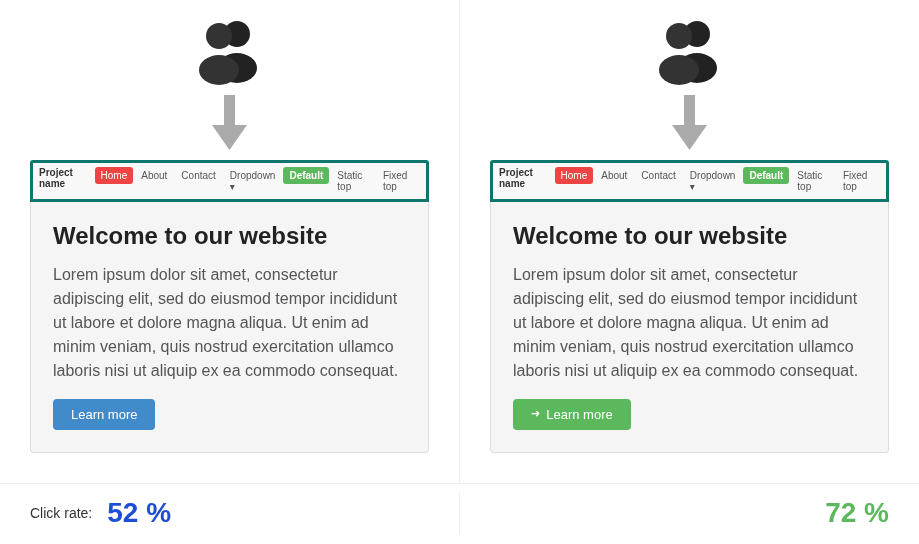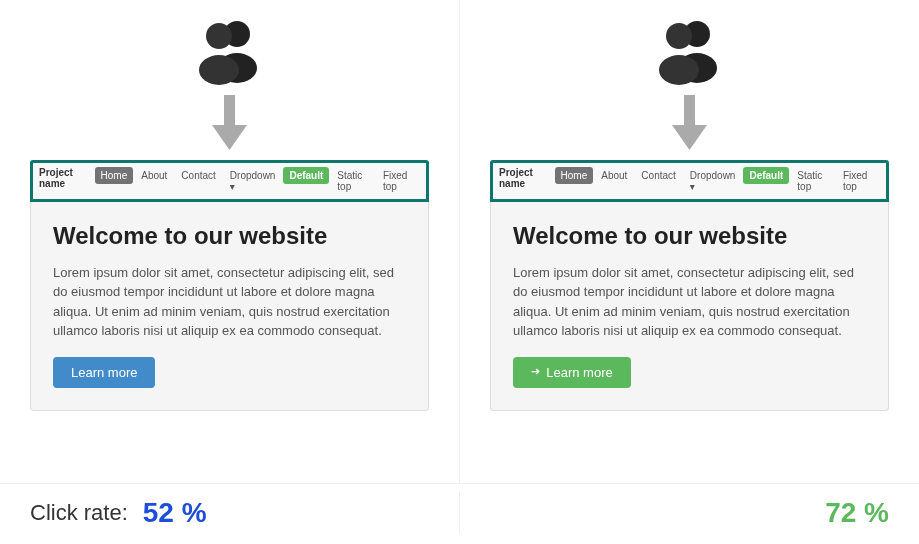--- a/index.html
+++ b/index.html
@@ -65,21 +65,21 @@
 
     .nav-item {
       padding: 3px 6px;
       border-radius: 3px;
       cursor: pointer;
       font-size: 10px;
       color: #555;
     }
 
     .nav-item.active {
-      background: #737373;
+      background: #ef4444;
       color: #fff;
     }
 
     .nav-item.default-btn {
       background: #5cb85c;
       color: #fff;
       font-weight: bold;
     }
 
     
@@ -95,21 +95,21 @@
 
     .card-title {
       font-size: 24px;
       font-weight: bold;
       color: #222;
       margin-bottom: 12px;
       line-height: 1.2;
     }
 
     .card-text {
-      font-size: 13px;
+      font-size: 16px;
       color: #555;
       line-height: 1.5;
       margin-bottom: 16px;
     }
 
     .learn-more-btn {
       padding: 8px 18px;
       border: none;
       border-radius: 4px;
       font-size: 13px;
@@ -142,21 +142,21 @@
 
     .click-rate-panel {
       flex: 1;
       display: flex;
       align-items: center;
       padding: 5px 30px;
       gap: 15px;
     }
 
     .click-rate-label {
-      font-size: 22px;
+      font-size: 14px;
       color: #333;
       font-weight: normal;
     }
 
     .click-rate-value {
       font-size: 28px;
       font-weight: bold;
     }
 
     .click-rate-value.red { color: #1d4ed8; }

